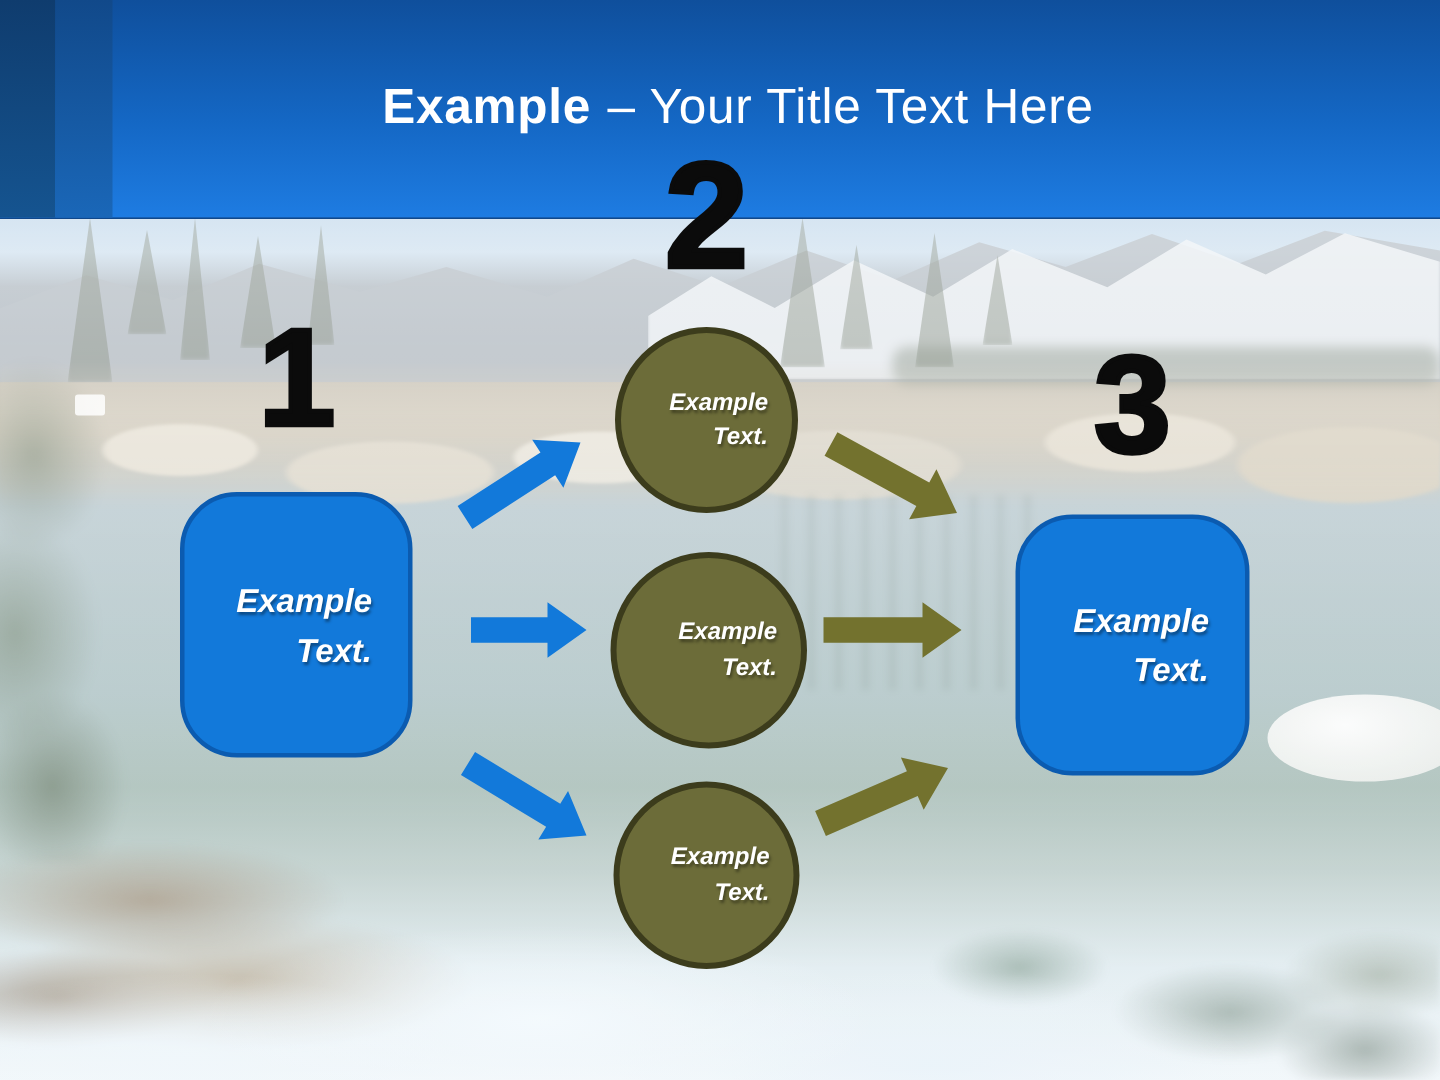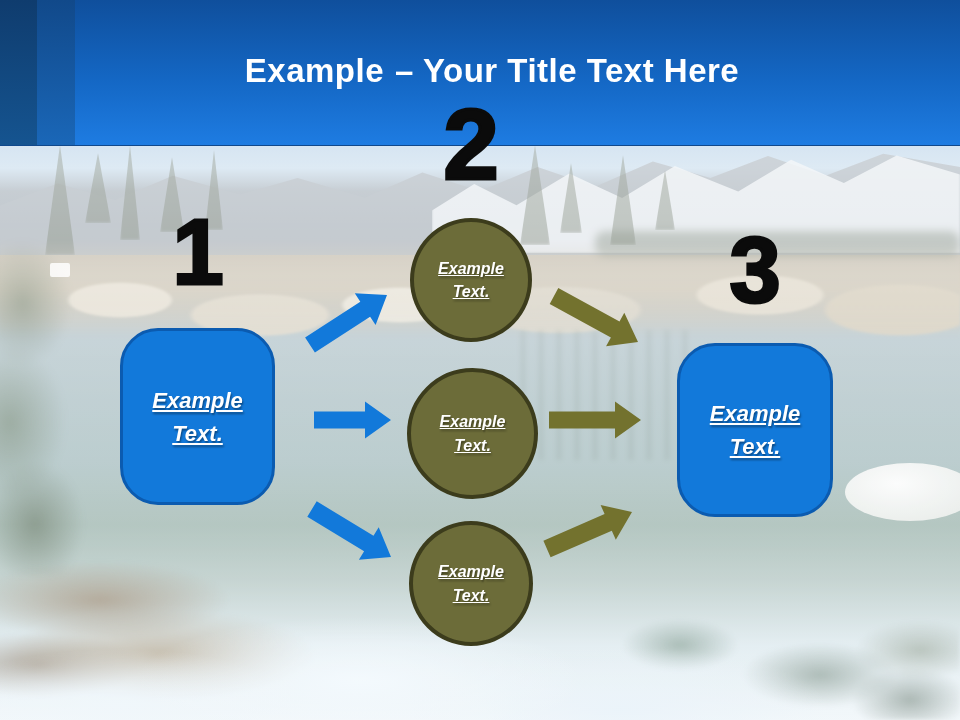--- a/index.html
+++ b/index.html
@@ -59,30 +59,30 @@
   
   .header{position:absolute;left:0;top:0;width:960px;height:145px;
     background:linear-gradient(180deg,var(--header-top) 0%,#1467c4 55%,var(--header-bottom) 100%);
     border-bottom:1px solid rgba(20,60,110,.35);}
   .stripe{position:absolute;top:0;height:145px;}
   .stripe-dark{left:0;width:37px;background:linear-gradient(180deg,var(--stripe-dark),#155490);}
   .stripe-mid{left:37px;width:38px;background:linear-gradient(180deg,var(--stripe-mid),#1a67b8);}
   .title{position:absolute;left:0;top:52px;width:100%;margin:0;text-align:center;padding-left:24px;
     box-sizing:border-box;font-size:33px;font-weight:400;color:var(--title-color);letter-spacing:.5px;}
   .title-bold{font-weight:700;}
-  .title-rest{margin-left:11px;font-weight:bold;}
+  .title-rest{margin-left:11px;}
   
   .big-number{position:absolute;transform:translateX(-50%);line-height:1;font-weight:700;
     color:var(--number-color);-webkit-text-stroke:3px var(--number-color);z-index:10;}
   .num-1{left:198px;top:206px;font-size:92px;}
   .num-2{left:471px;top:94px;font-size:100px;}
   .num-3{left:755px;top:224px;font-size:92px;}
   
-  .shape{position:absolute;display:flex;align-items:center;justify-content:center;text-align:center;
-    color:var(--shape-text-color);font-weight:700;font-style:italic;z-index:11;box-sizing:border-box;text-decoration:underline;}
+  .shape{position:absolute;display:flex;align-items:center;justify-content:center;text-align:right;
+    color:var(--shape-text-color);font-weight:700;font-style:italic;z-index:11;box-sizing:border-box;}
   .shape .shape-label{text-shadow:1px 2px 2px rgba(0,0,0,.4);}
   .box{background:var(--accent-blue);border:3px solid var(--accent-blue-border);border-radius:38px;
     font-size:22px;line-height:1.5;padding:0 24px;}
   .box-left{left:120px;top:328px;width:155px;height:177px;}
   .box-right{left:677px;top:343px;width:156px;height:174px;}
   .circle{background:var(--olive-fill);border:4px solid var(--olive-border);border-radius:50%;
     font-size:16px;line-height:1.45;padding:0 16px;}
   .circle-top{left:410px;top:218px;width:122px;height:124px;}
   .circle-middle{left:407px;top:368px;width:131px;height:131px;}
   .circle-bottom{left:409px;top:521px;width:124px;height:125px;}

